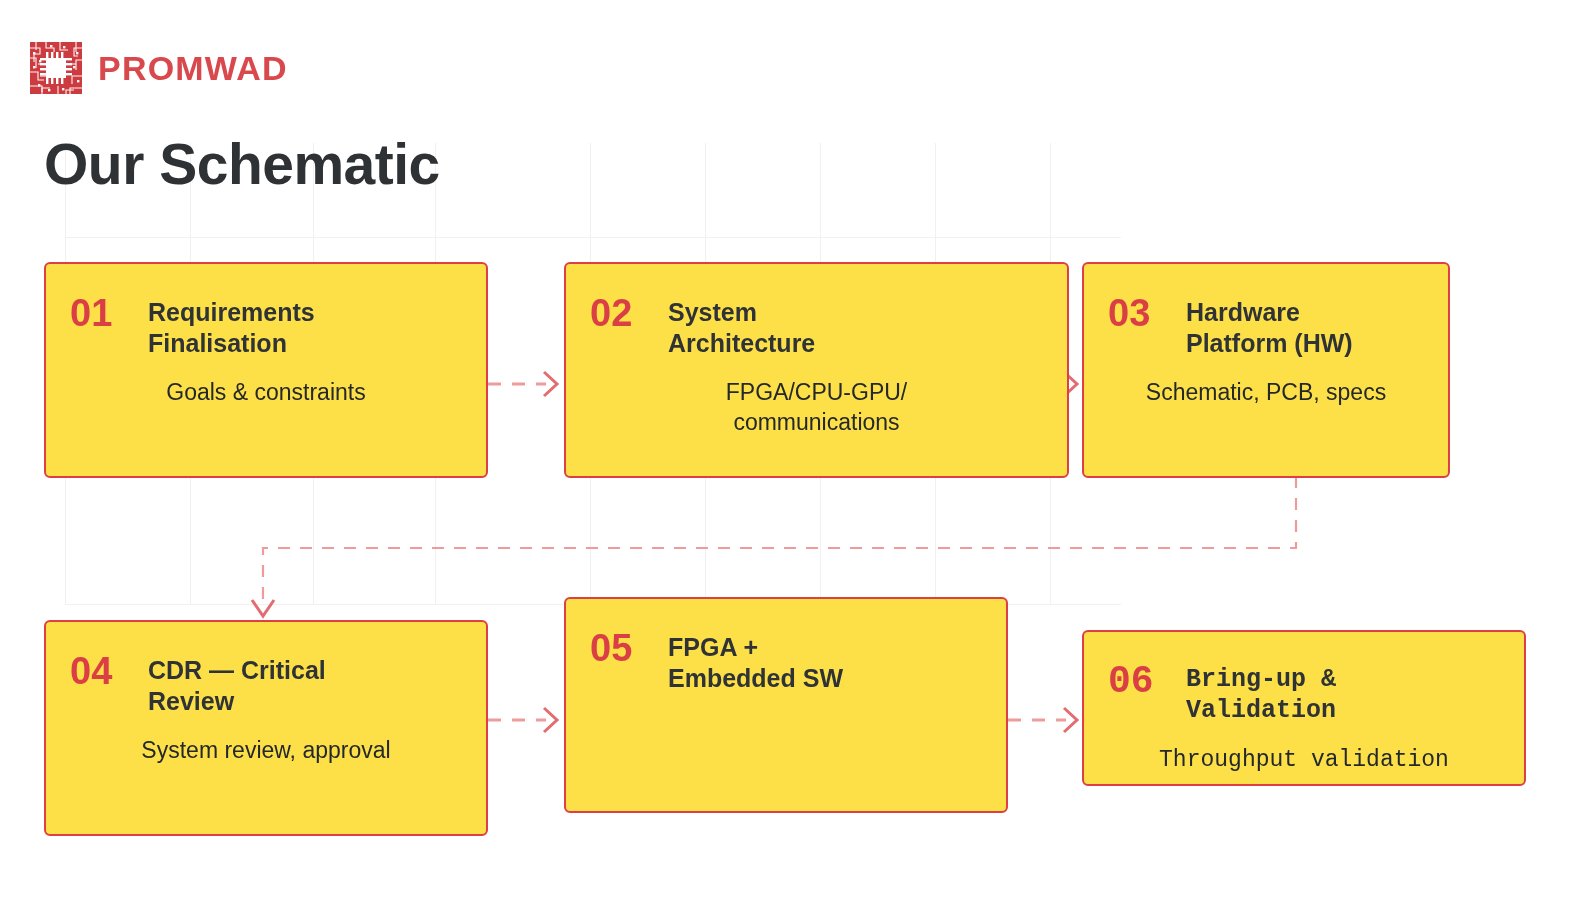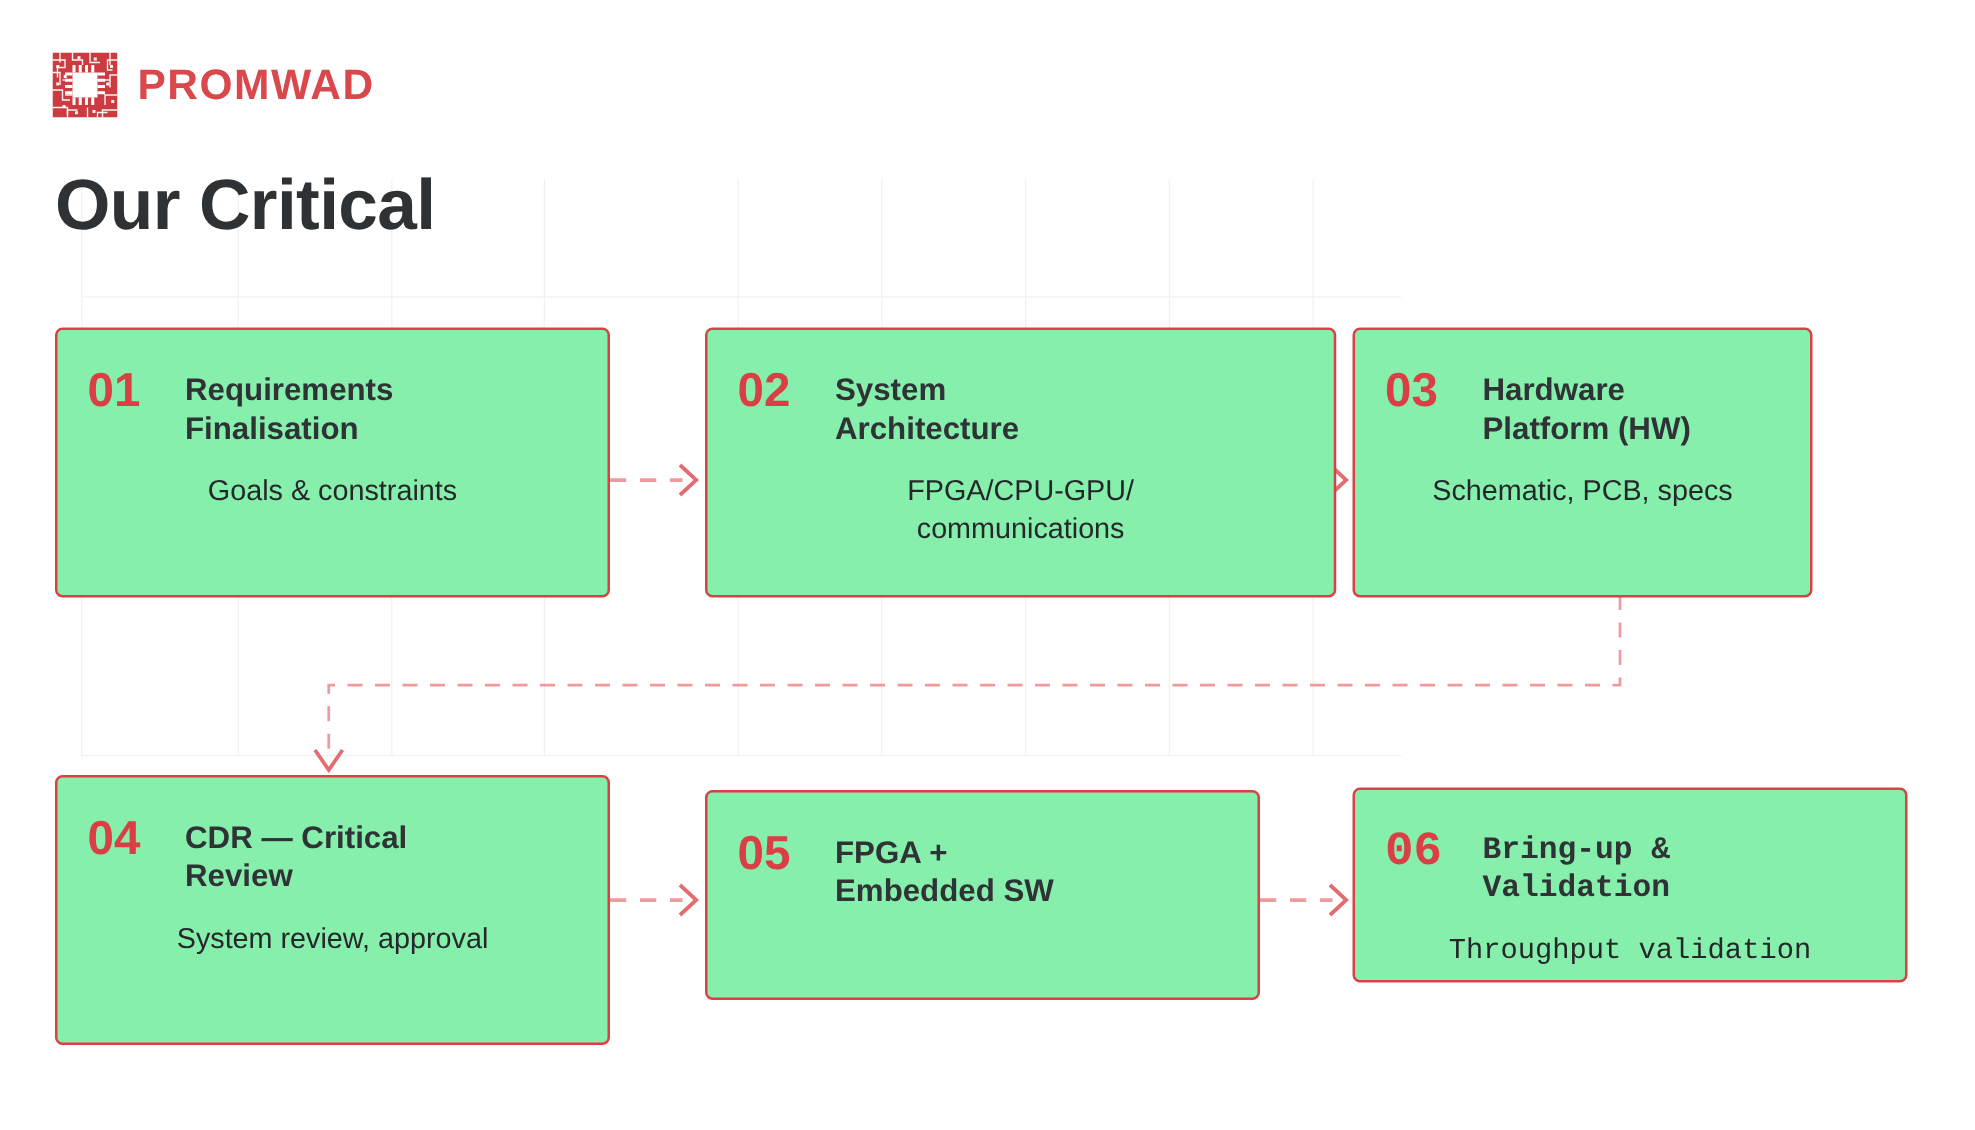--- a/index.html
+++ b/index.html
@@ -38,21 +38,21 @@
     position: absolute;
     left: 0;
     right: 0;
     height: 1px;
     background: #f1f1f1;
   }
 
   
   .logo-row {
     position: absolute;
-    left: 42px;
+    left: 30px;
     top: 42px;
     display: flex;
     align-items: center;
     gap: 16px;
     z-index: 3;
     text-align: center;
   }
   .logo-mark {
     width: 52px;
     height: 52px;
@@ -76,21 +76,21 @@
     letter-spacing: -0.5px;
     line-height: 1.15;
     z-index: 3;
   }
 
   
   .card {
     position: absolute;
     border: 2px solid #dc4044;
     border-radius: 6px;
-    background: #86efac;
+    background: #fde047;
     z-index: 2;
     padding: 30px 24px 0 24px;
   }
   .card-head {
     display: flex;
     align-items: flex-start;
     gap: 16px;
   }
   .card-num {
     font-size: 38px;
@@ -217,21 +217,21 @@
         <rect x="36" y="16" width="6" height="2.4"></rect>
         <rect x="36" y="21" width="6" height="2.4"></rect>
         <rect x="36" y="26" width="6" height="2.4"></rect>
         <rect x="36" y="31" width="6" height="2.4"></rect>
       </g>
       <rect x="16" y="16" width="20" height="20" fill="#ffffff"></rect>
     </svg>
     <span class="logo-text">PROMWAD</span>
   </div>
 
-  <h1 class="page-title">Our Critical</h1>
+  <h1 class="page-title">Our Schematic</h1>
 
   <div class="conn" style="left:488px; top:368px; width:80px; height:32px;">
     <svg width="80" height="32" viewBox="0 0 80 32">
       <path class="dash" d="M0 16 H58"></path>
       <path class="arrowhead" d="M56 4 L69 16 L56 28"></path>
     </svg>
   </div>
 
   <div class="conn" style="left:1008px; top:368px; width:80px; height:32px;">
     <svg width="80" height="32" viewBox="0 0 80 32">
@@ -291,21 +291,21 @@
 
   <div class="card" style="left:44px; top:620px; width:444px; height:216px;">
     <div class="card-head">
       <span class="card-num">04</span>
       <span class="card-title">CDR — Critical
 Review</span>
     </div>
     <div class="card-desc">System review, approval</div>
   </div>
 
-  <div class="card" style="left:564px; top:632px; width:444px; height:168px;">
+  <div class="card" style="left:564px; top:597px; width:444px; height:216px;">
     <div class="card-head">
       <span class="card-num">05</span>
       <span class="card-title">FPGA +
 Embedded SW</span>
     </div>
   </div>
 
   <div class="card" style="left:1082px; top:630px; width:444px; height:156px;font-family:Liberation Mono, monospace;">
     <div class="card-head">
       <span class="card-num">06</span>

